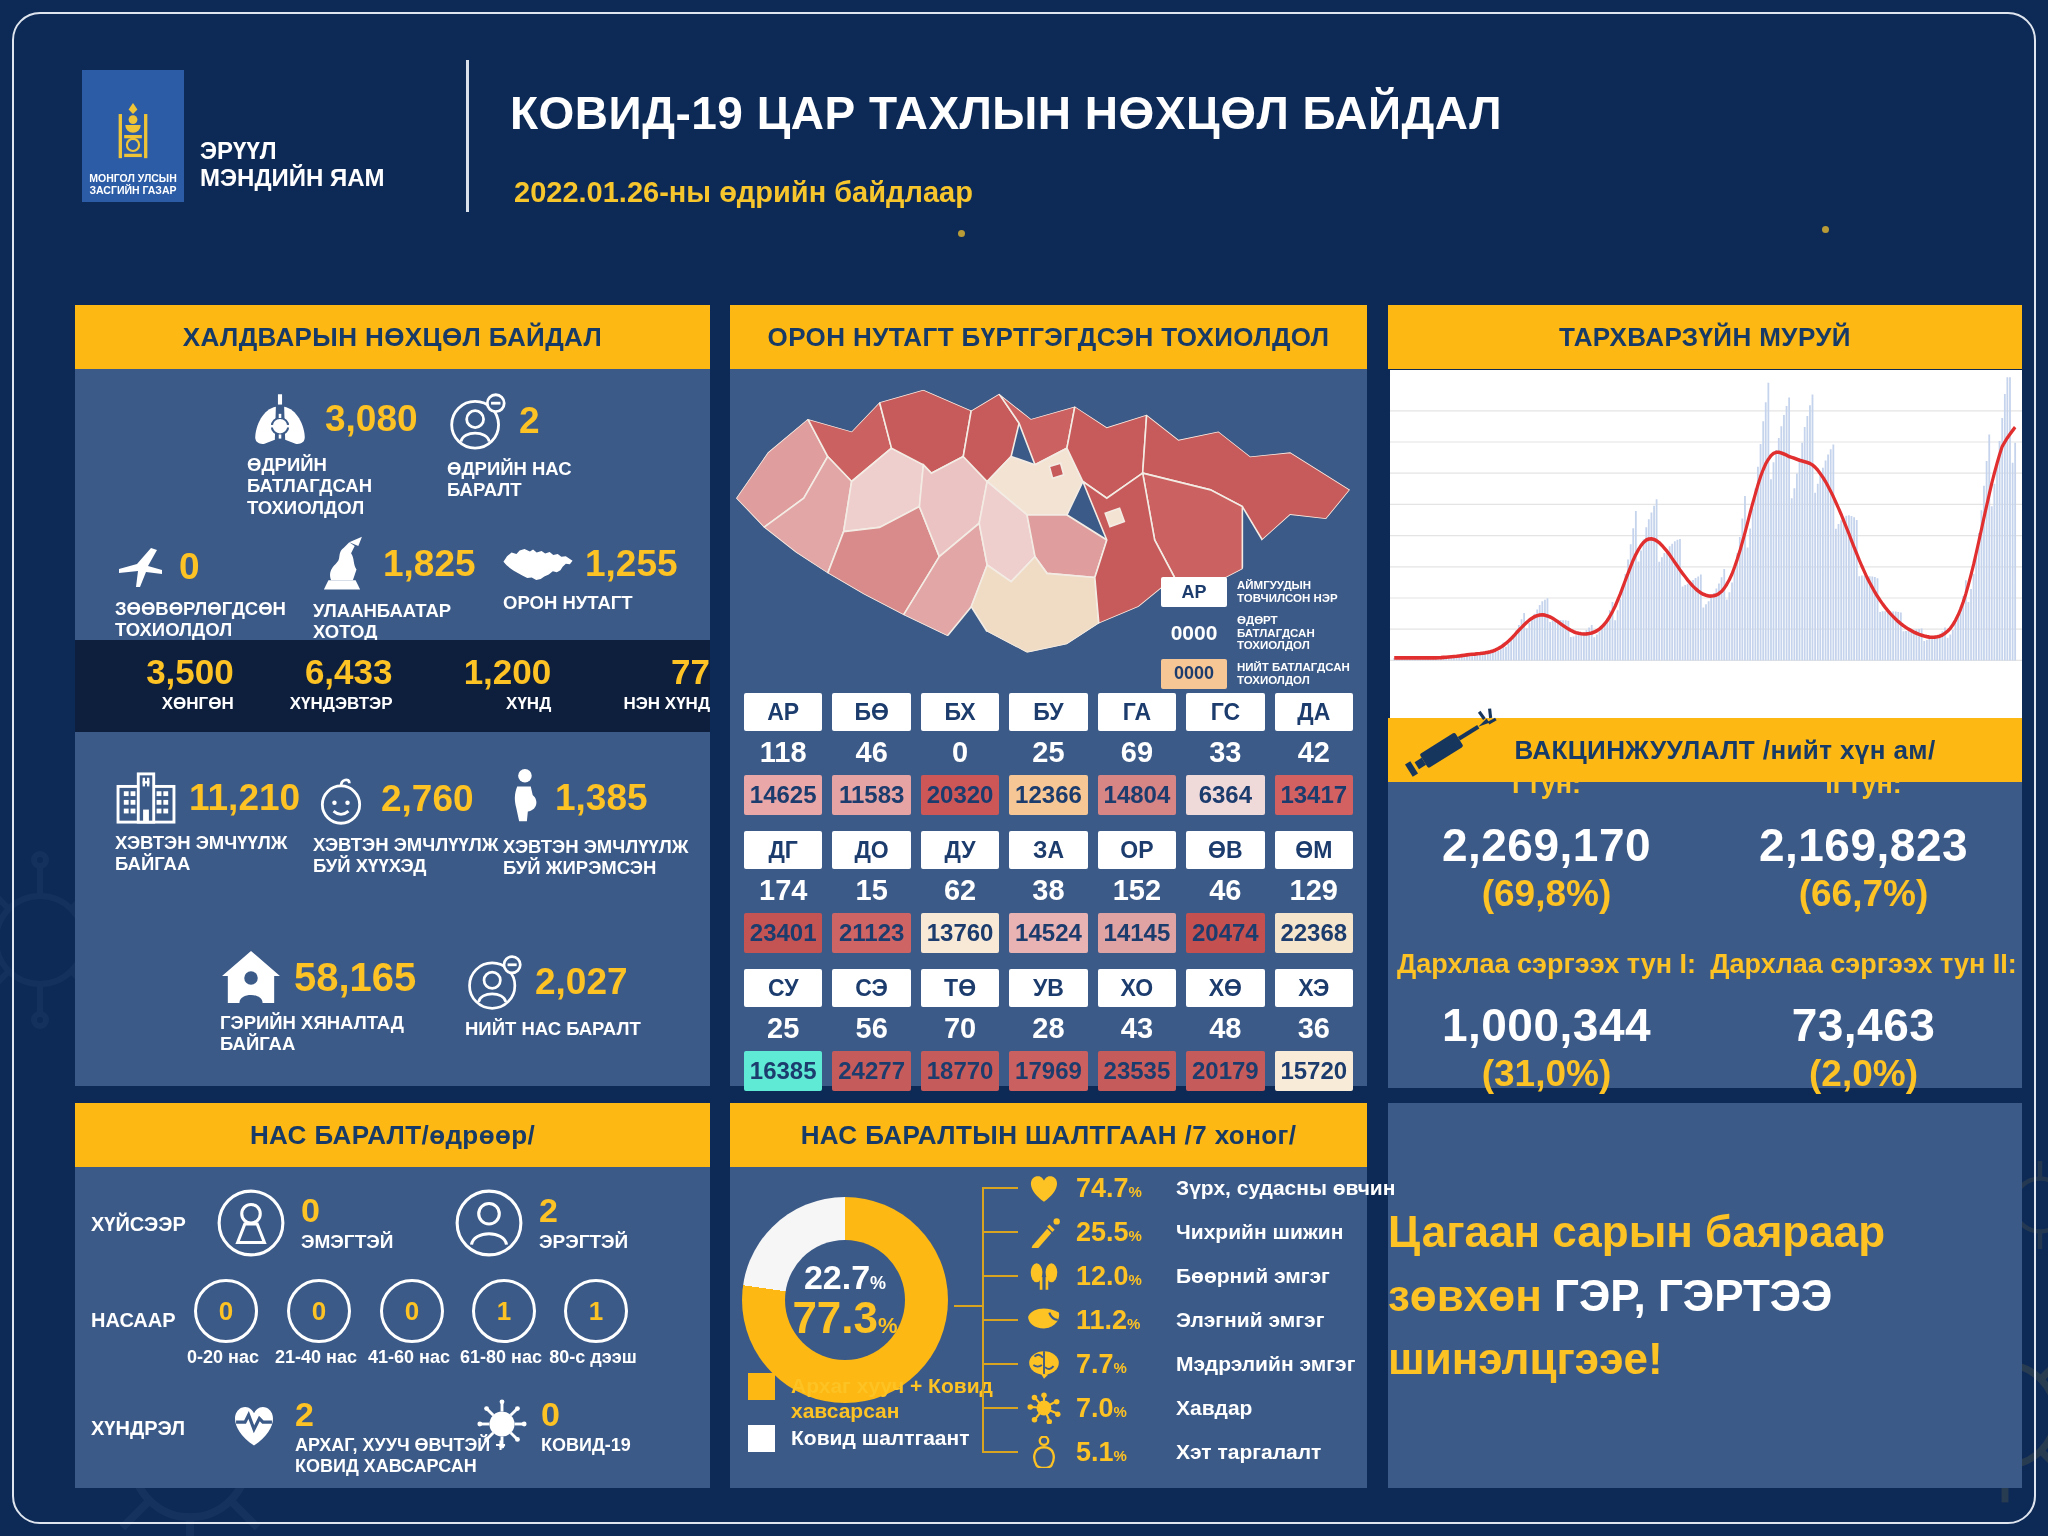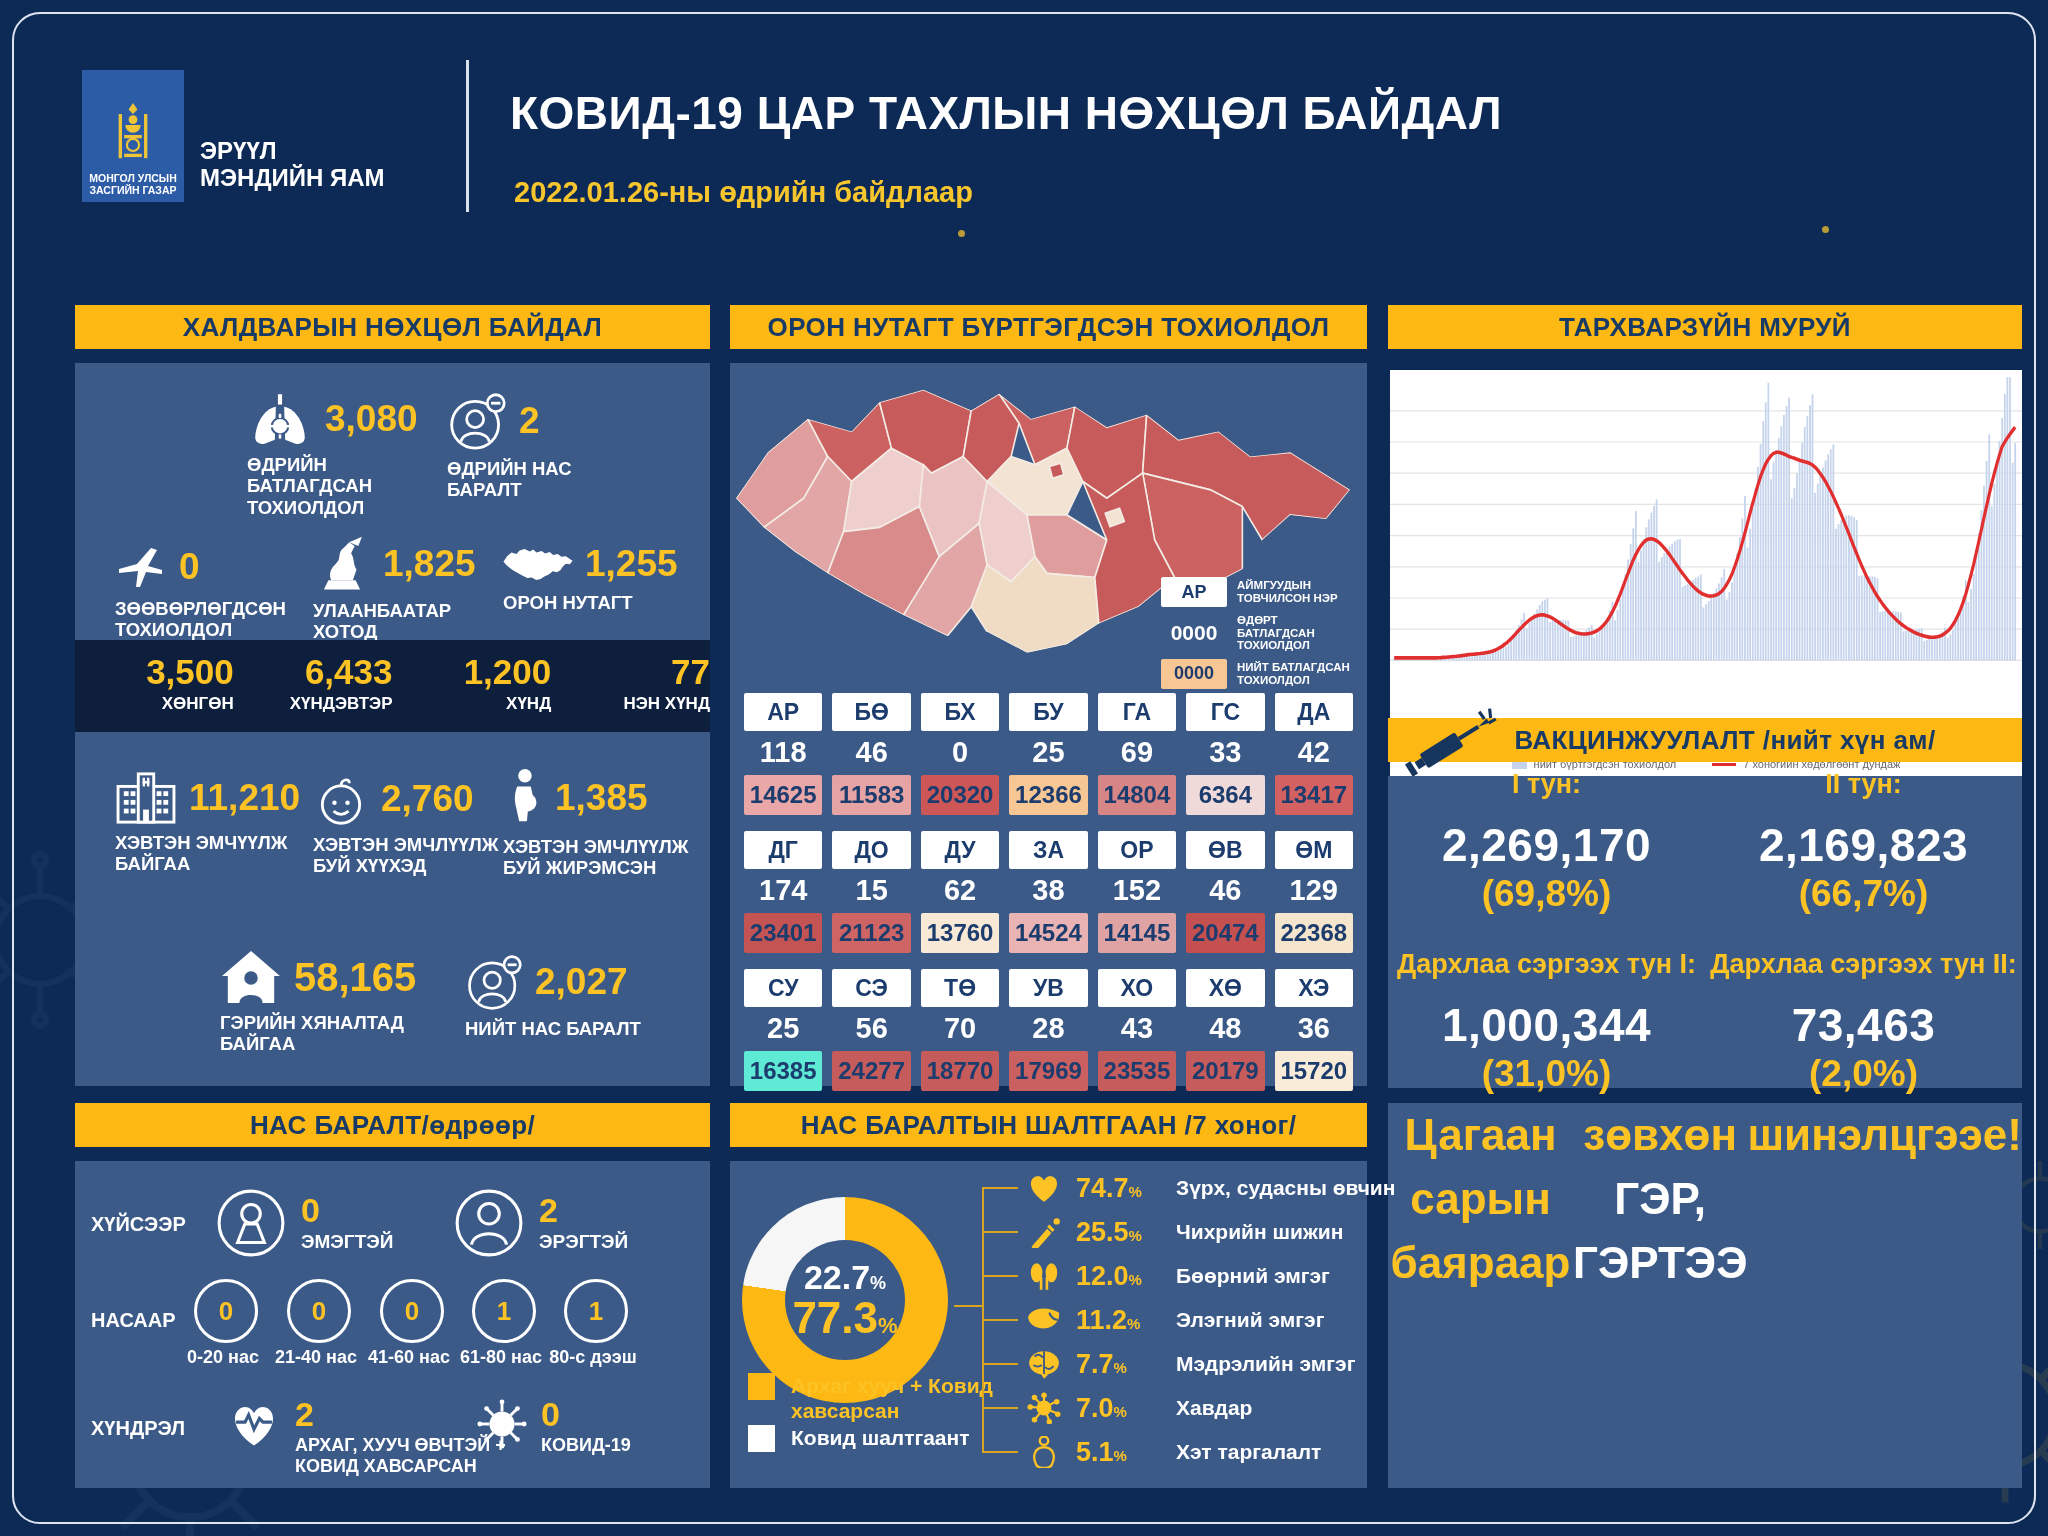--- a/index.html
+++ b/index.html
@@ -8,21 +8,21 @@
   .frame{position:absolute;inset:12px;border:2px solid #dfe5ee;border-radius:28px;pointer-events:none;z-index:5;}
   
   .logo-box{position:absolute;left:82px;top:70px;width:102px;height:132px;background:#2d5ca6;
             display:flex;flex-direction:column;align-items:center;justify-content:flex-end;padding-bottom:6px;box-sizing:border-box;}
   .gov-txt{color:#fff;font-weight:bold;font-size:10.5px;line-height:1.15;text-align:center;}
   .ministry{position:absolute;left:200px;top:138px;color:#fff;font-weight:bold;font-size:24px;line-height:1.12;}
   .hdr-divider{position:absolute;left:466px;top:60px;width:3px;height:152px;background:#d9e1ec;}
   .title{position:absolute;left:510px;top:86px;color:#fff;font-weight:bold;font-size:46px;letter-spacing:.5px;}
   .subtitle{position:absolute;left:514px;top:176px;color:#f7c52c;font-weight:bold;font-size:29px;}
   
-  .panel-h{position:absolute;height:44px;background:#fdb813;color:#173a66;font-weight:bold;font-size:26px;
+  .panel-h{position:absolute;height:64px;background:#fdb813;color:#173a66;font-weight:bold;font-size:26px;
            display:flex;align-items:center;justify-content:center;letter-spacing:.4px;z-index:2;}
   .pbody{position:absolute;background:#3b5a88;z-index:1;}
   
   .stat{position:absolute;}
   .stat-top{display:flex;align-items:center;gap:12px;}
   .stat-val{color:#fdc223;font-weight:bold;font-size:37px;white-space:nowrap;}
   .stat-val.big{font-size:40px;}
   .stat-label{color:#fff;font-weight:bold;font-size:18.5px;line-height:1.15;margin-top:7px;max-width:190px;}
   .sev-band{position:absolute;left:0;top:277px;width:100%;height:92px;background:#0e1f3e;display:flex;}
   .sev{flex:1;text-align:right;padding-top:12px;}
@@ -79,21 +79,21 @@
   .dleg-sw{width:27px;height:27px;flex:0 0 auto;}
   .dleg-tx{font-weight:bold;font-size:21px;line-height:1.2;}
   .cause{position:absolute;display:flex;align-items:center;gap:14px;height:38px;}
   .cpct{color:#fdc223;font-weight:bold;font-size:27px;min-width:86px;}
   .cpct .sm{font-size:15px;}
   .clab{color:#fff;font-weight:bold;font-size:21px;white-space:nowrap;}
   .bracket-v{position:absolute;width:2px;background:#d9a520;}
   .bracket-h{position:absolute;height:2px;background:#d9a520;}
   
   .msg{position:absolute;left:1388px;top:1103px;width:634px;height:385px;background:#3b5a88;
-       display:flex;flex-direction:row;justify-content:center;text-align:center;
+       display:flex;flex-direction:column;justify-content:center;text-align:left;
        font-weight:bold;font-size:44px;line-height:1.45;}
   .my{color:#fdc223;} .mw{color:#fff;}
   
   .wm{position:absolute;color:#51719f;z-index:0;}
   .wm.gold{color:#b09339;}
   .dot{position:absolute;width:7px;height:7px;border-radius:50%;background:#f1c12c;opacity:.75;}
   svg{display:block;}
 </style>
 </head>
 <body>

